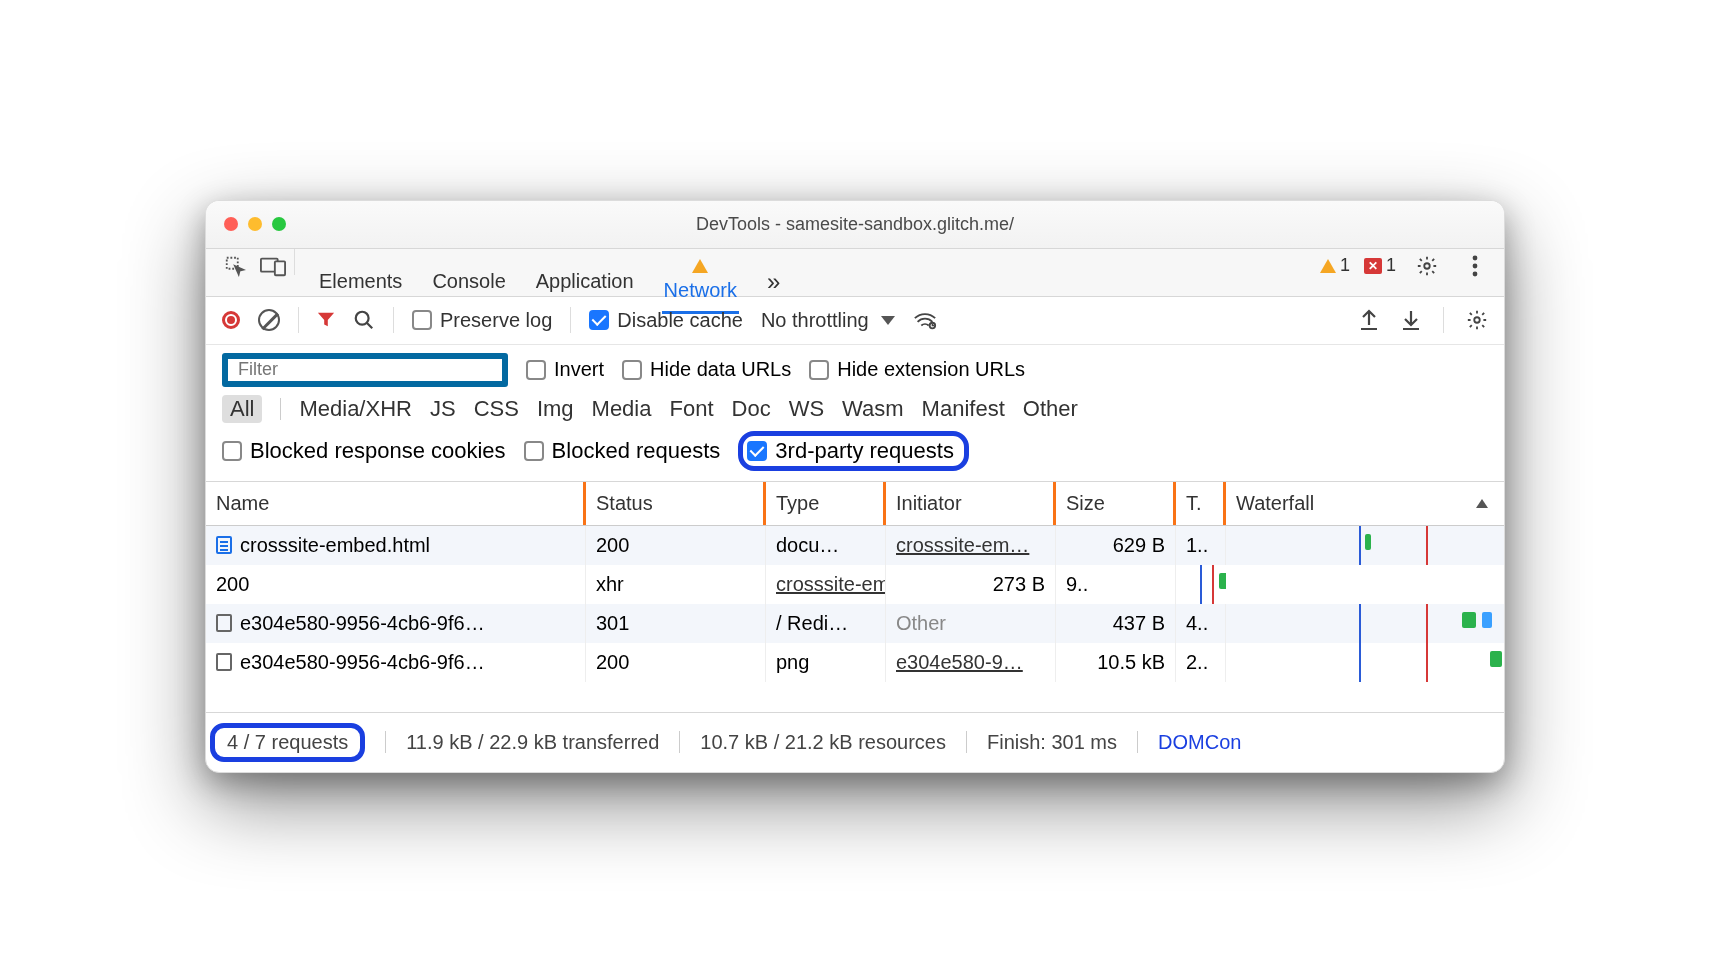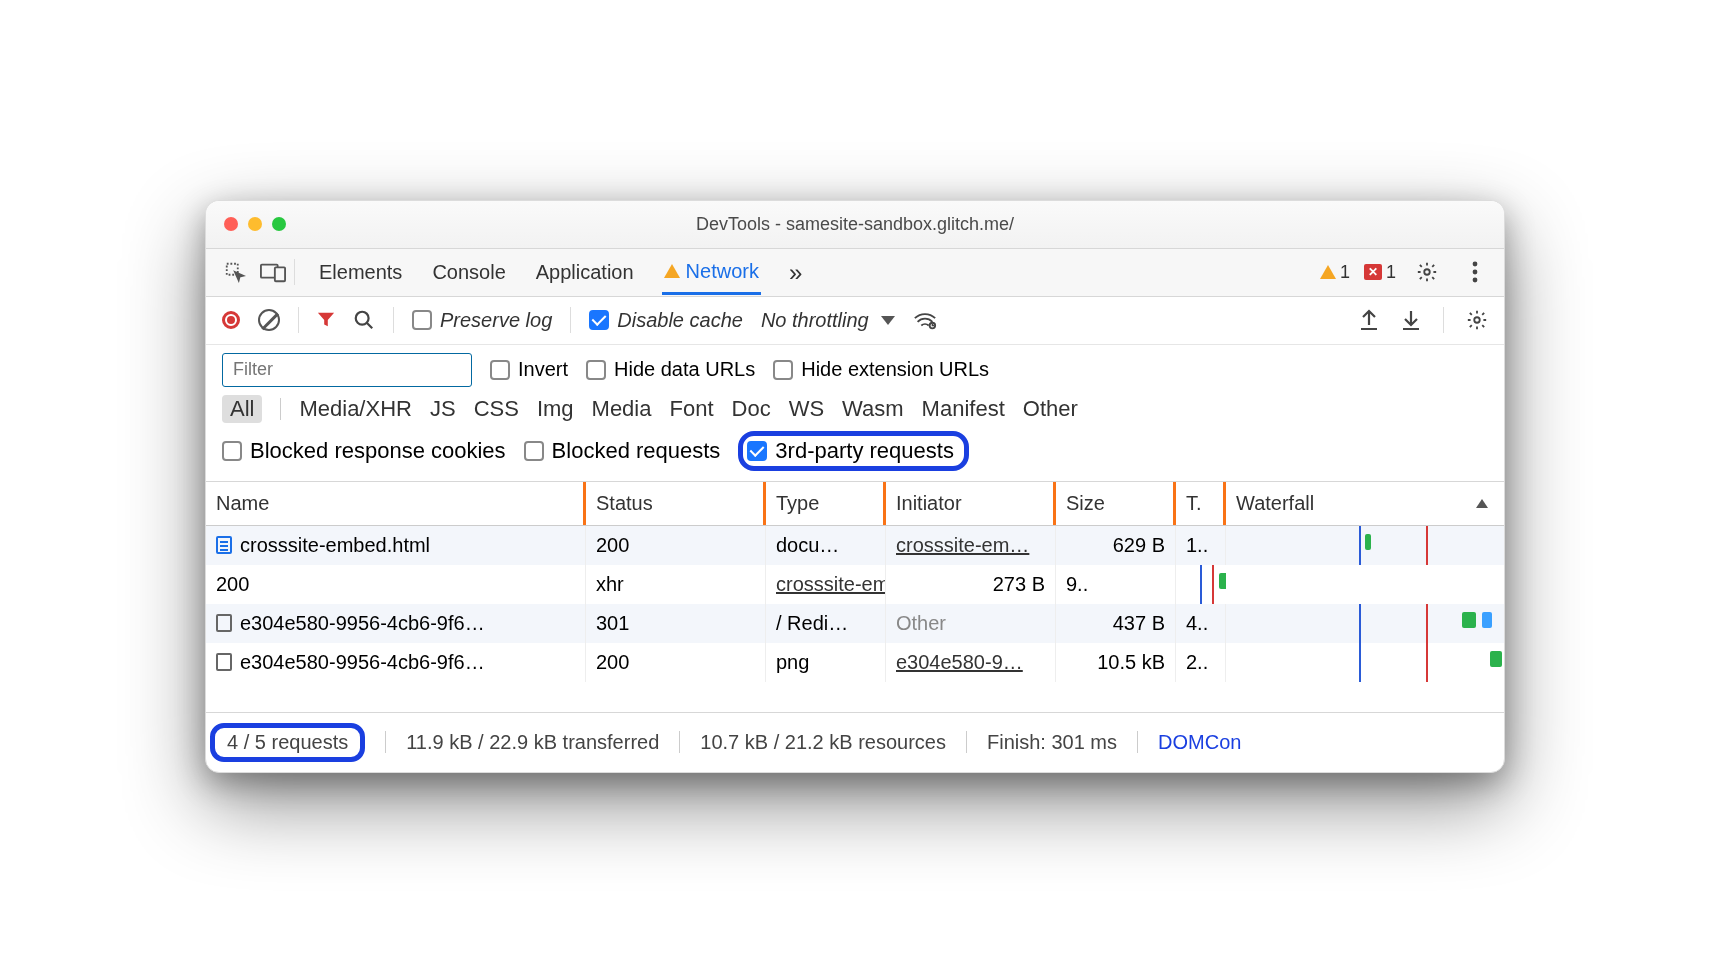--- a/index.html
+++ b/index.html
@@ -27,62 +27,62 @@
     padding:0 18px;
     border-bottom:1px solid #d7d7d7;
     position:relative;
   }
   .traffic { display:flex; gap:10px; }
   .tl-dot { width:14px; height:14px; border-radius:50%; }
   .tl-red{background:#ff5f57;} .tl-yellow{background:#febc2e;} .tl-green{background:#28c840;}
   .window-title { position:absolute; left:0; right:0; text-align:center; font-size:18px; color:#4a4a4a; font-weight:500;}
 
   .tabbar {
-    display:flex; align-items:center; height:48px;
+    display:flex; align-items:flex-start; height:48px;
     border-bottom:1px solid #d7d7d7;
     padding: 0 12px;
     background:#f7f7f7;
     gap:4px;
   }
   .tabbar .icon-btn { width:34px; height:34px; display:flex; align-items:center; justify-content:center; color:#555; cursor:pointer;}
   .tabs { display:flex; gap:26px; margin-left:18px; font-size:20px; color:#333; align-items:center; }
   .tab { padding: 10px 2px 9px 2px; cursor:pointer; white-space:nowrap; }
   .tab.active { color:#1a6fe8; border-bottom:3px solid #1a6fe8; }
-  .tab.network { display:flex; align-items:center; gap:6px;}
+  .tab.network { display:flex; align-items:center; gap:6px;flex-direction:column;}
   .tabbar-right { margin-left:auto; display:flex; align-items:center; gap:14px;}
   .badge-num { font-size:18px; color:#333; display:flex; align-items:center; gap:4px;}
   .warn-tri { width:0; height:0; border-left:8px solid transparent; border-right:8px solid transparent; border-bottom:14px solid #f5a623; }
   .err-sq { width:18px; height:16px; background:#d63837; border-radius:2px; display:flex; align-items:center; justify-content:center; color:#fff; font-size:12px; font-weight:bold;}
 
   .toolbar-row {
     display:flex; align-items:center; gap:18px;
     height:48px; padding:0 16px;
     border-bottom:1px solid #e6e6e6;
-    font-size:20px; color:#333;font-style:italic;
+    font-size:20px; color:#333;
   }
   .rec-circle { width:18px; height:18px; border:3px solid #d63837; border-radius:50%; position:relative;}
   .rec-circle::after{content:''; position:absolute; inset:2px; border-radius:50%; background:#d63837;}
   .stop-icon { width:22px; height:22px; border:2.5px solid #555; border-radius:50%; position:relative; }
   .stop-icon::after{ content:''; position:absolute; width:22px; height:2.5px; background:#555; transform:rotate(-45deg); top:9px; left:-1px;}
   .vdiv { width:1px; height:26px; background:#ddd;}
   .funnel { color:#d63837; font-size:20px;}
   .chk { display:flex; align-items:center; gap:8px; cursor:pointer; }
   .chkbox { width:20px; height:20px; border:2px solid #888; border-radius:4px; display:flex; align-items:center; justify-content:center; background:#fff;}
   .chkbox.on { background:#1976ff; border-color:#1976ff;}
   .chkbox.on::after{ content:''; width:6px; height:11px; border:solid #fff; border-width:0 2.5px 2.5px 0; transform:rotate(45deg); margin-top:-3px;}
   .throttling-sel { display:flex; align-items:center; gap:12px;}
   .caret-down { width:0; height:0; border-left:7px solid transparent; border-right:7px solid transparent; border-top:9px solid #555;}
   .toolbar-right { margin-left:auto; display:flex; align-items:center; gap:22px;}
 
   .filter-row {
     display:flex; align-items:center; gap:18px;
     padding: 8px 16px 4px 16px; font-size:20px; flex-wrap:wrap;
   }
   .filter-input {
-    width:250px; height:34px; border:1px solid #0369a1; border-radius:3px;
+    width:286px; height:34px; border:6px solid #0369a1; border-radius:3px;
     padding:0 10px; font-size:18px; color:#888;
   }
   .type-row { display:flex; align-items:center; gap:18px; padding:4px 0 6px 16px; font-size:22px; flex-wrap:wrap;}
   .type-chip { cursor:pointer; color:#333; }
   .type-chip.active { background:#dedede; border-radius:4px; padding:1px 8px; }
   .tdiv{ width:1px; height:22px; background:#ccc;}
   .checks-row { display:flex; align-items:center; gap:18px; padding:2px 16px 10px 16px; font-size:22px; flex-wrap:wrap; border-bottom:1px solid #d7d7d7;}
 
   .highlight-ring { border:5px solid #1a3fe0; border-radius:16px; padding:2px 10px 2px 4px; display:flex; align-items:center; gap:8px;}
 
@@ -388,21 +388,21 @@
         <div class="wf-line" style="left:48%; background:#2a5bd7;"></div>
         <div class="wf-line" style="left:72%; background:#d63837;"></div>
         <div class="wf-bar" style="left:95%; width:12px;"></div>
       </div>
     </div>
     <div style="height:30px;"></div>
   </div>
 
   <div class="status-bar">
     <span class="highlight-box">
-      <span class="stat-item">4 / 5 requests</span>
+      <span class="stat-item">4 / 7 requests</span>
     </span>
     <span class="sdiv"></span>
     <span class="stat-item">11.9 kB / 22.9 kB transferred</span>
     <span class="sdiv"></span>
     <span class="stat-item">10.7 kB / 21.2 kB resources</span>
     <span class="sdiv"></span>
     <span class="stat-item">Finish: 301 ms</span>
     <span class="sdiv"></span>
     <span class="stat-item link">DOMCon</span>
   </div>

